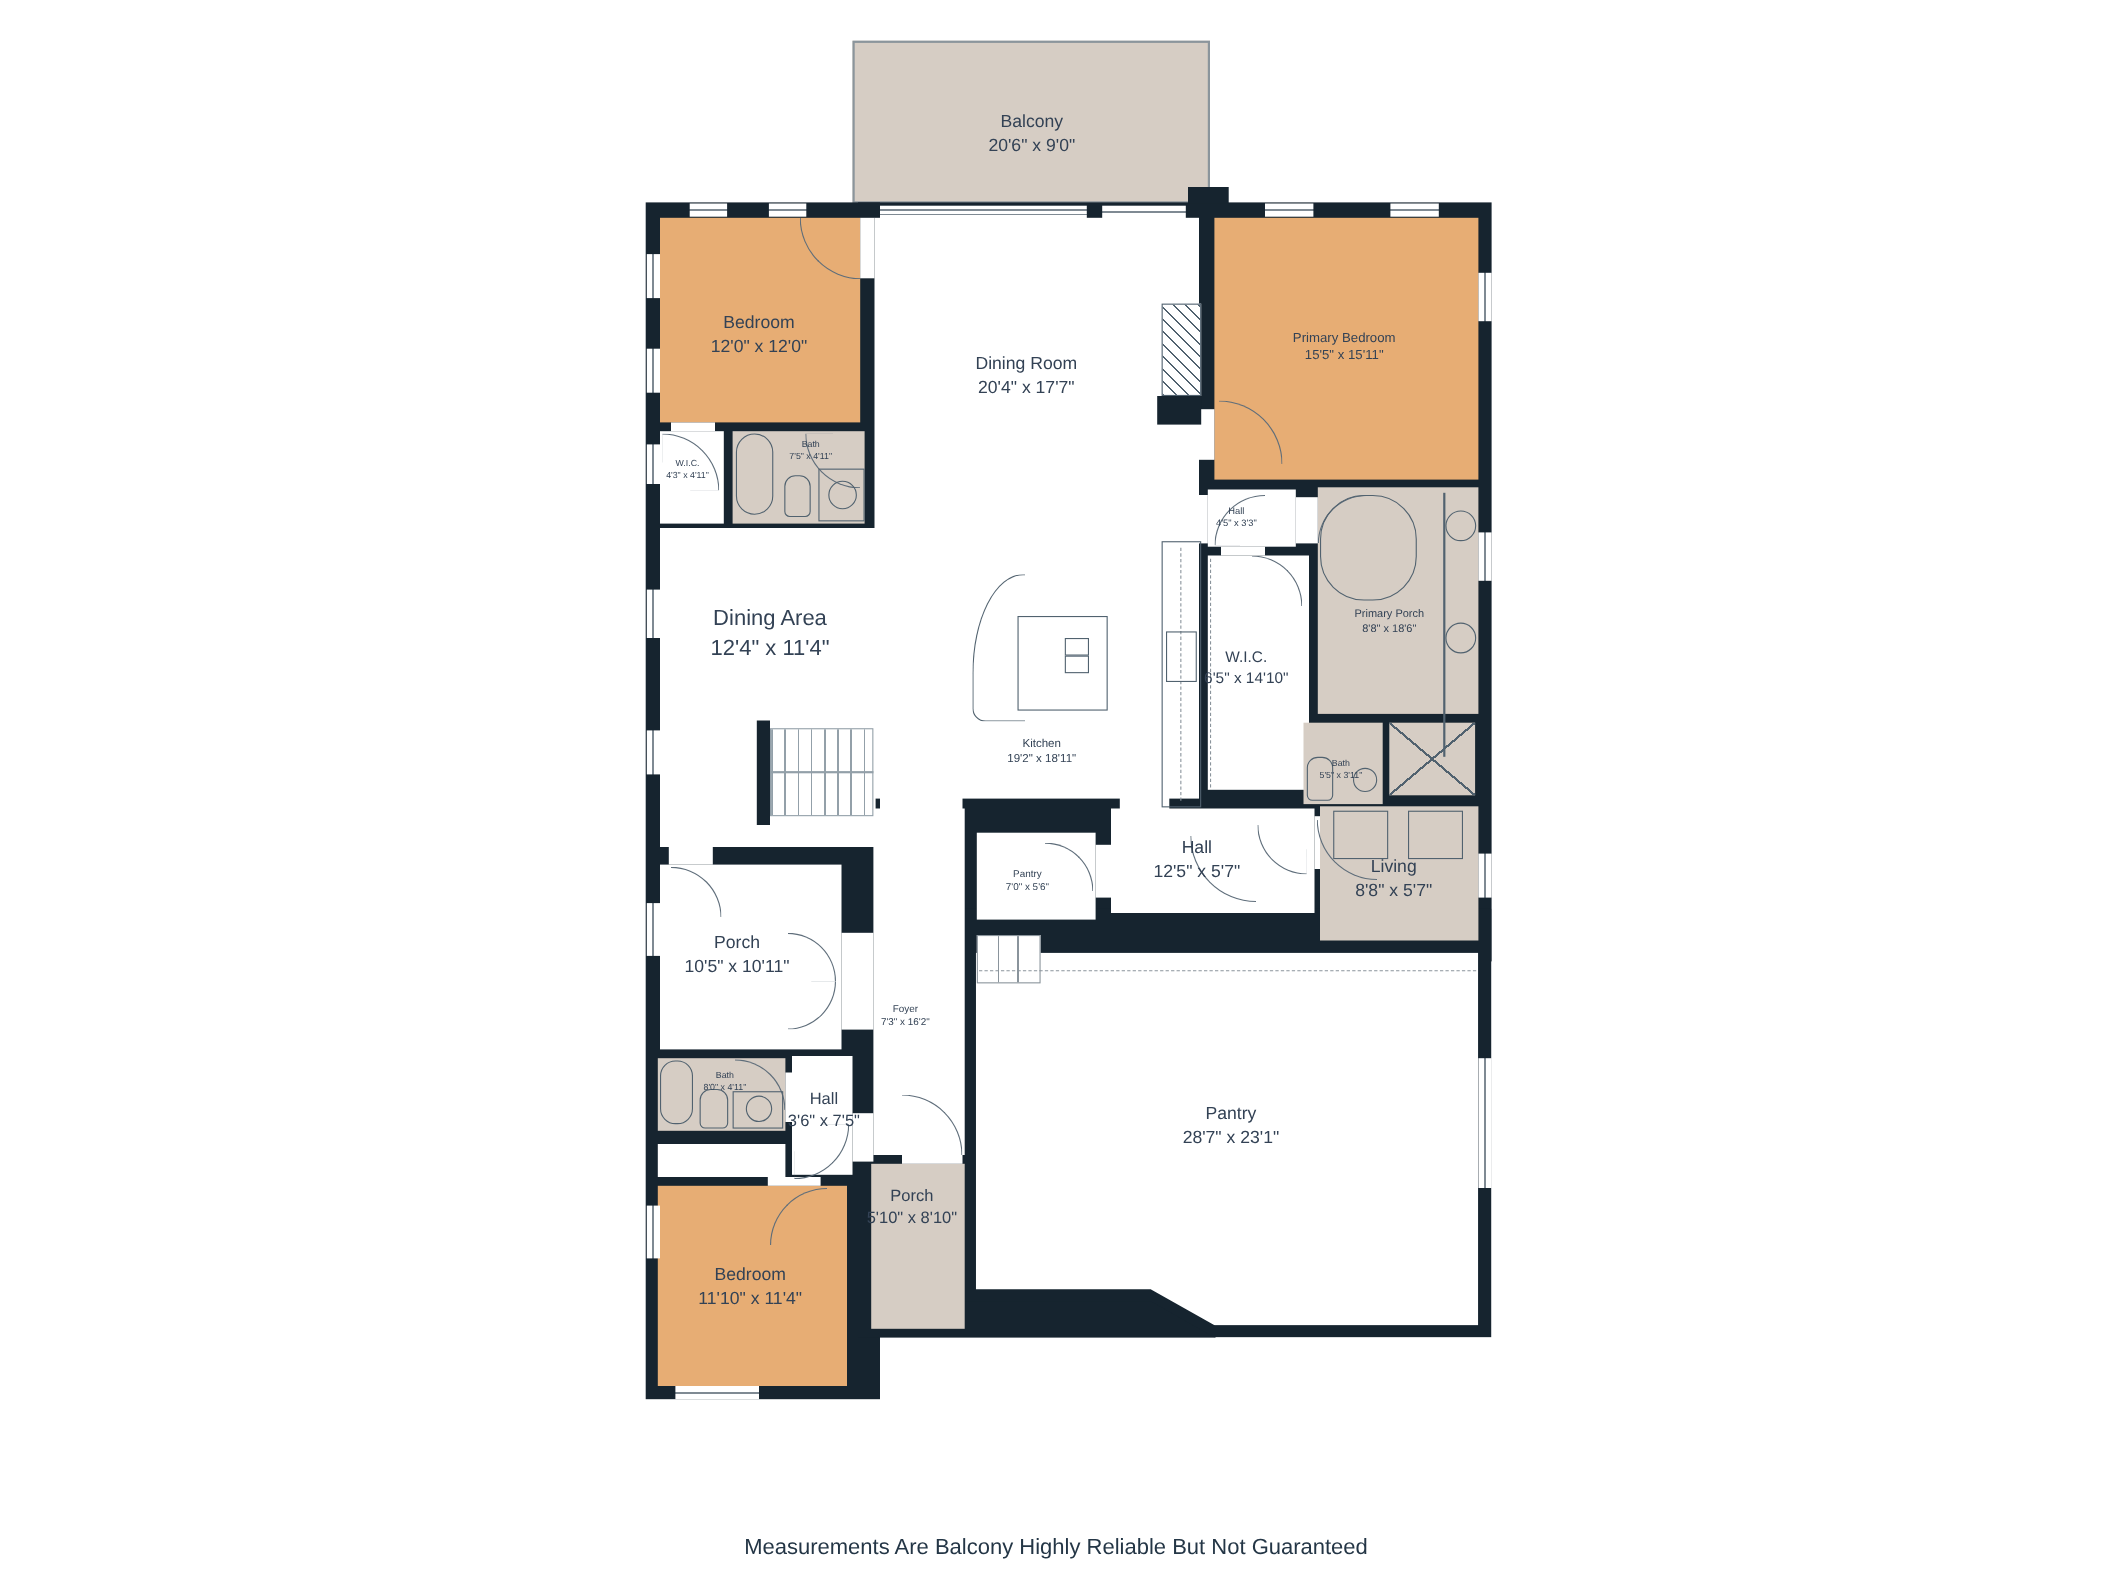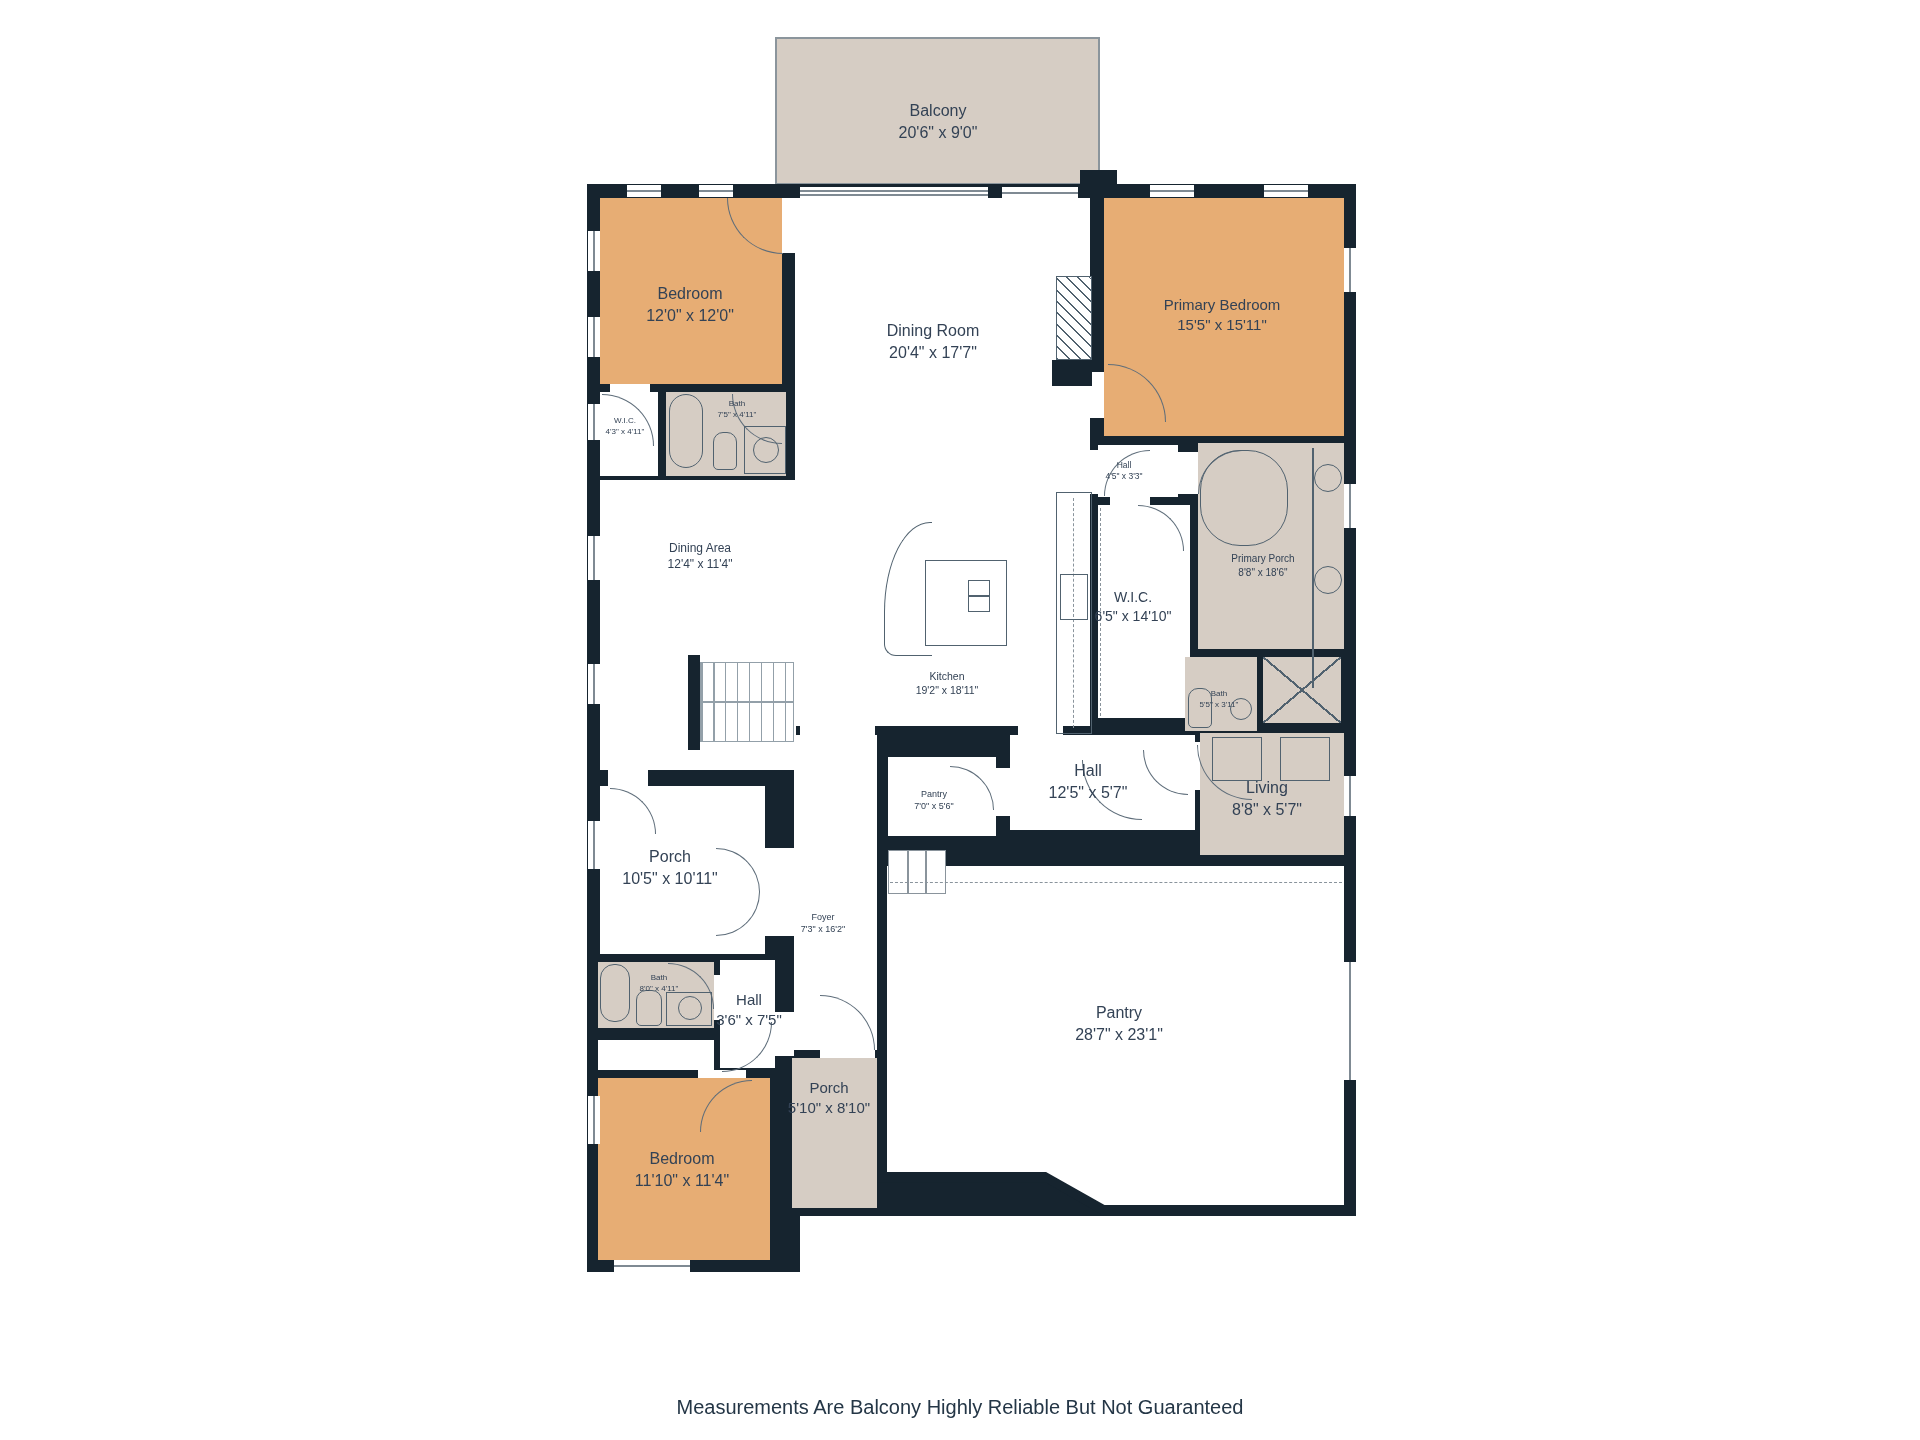--- a/index.html
+++ b/index.html
@@ -171,37 +171,37 @@
   <div class="dashv" style="left:1100px;top:508px;height:208px"></div>
 
   <div class="lbl" style="left:938px;top:122px;font-size:16px">
     <span class="nm">Balcony</span>
     <span class="dm">20'6" x 9'0"</span>
   </div>
   <div class="lbl" style="left:690px;top:305px;font-size:16px">
     <span class="nm">Bedroom</span>
     <span class="dm">12'0" x 12'0"</span>
   </div>
-  <div class="lbl" style="left:1222px;top:315px;font-size:15px">
+  <div class="lbl" style="left:1222px;top:315px;font-size:12px">
     <span class="nm">Primary Bedroom</span>
     <span class="dm">15'5" x 15'11"</span>
   </div>
   <div class="lbl" style="left:933px;top:342px;font-size:16px">
     <span class="nm">Dining Room</span>
     <span class="dm">20'4" x 17'7"</span>
   </div>
   <div class="lbl" style="left:625px;top:427px;font-size:8px">
     <span class="nm">W.I.C.</span>
     <span class="dm">4'3" x 4'11"</span>
   </div>
   <div class="lbl" style="left:737px;top:410px;font-size:8px">
     <span class="nm">Bath</span>
     <span class="dm">7'5" x 4'11"</span>
   </div>
-  <div class="lbl" style="left:700px;top:556px;font-size:12px">
+  <div class="lbl" style="left:700px;top:576px;font-size:20px">
     <span class="nm">Dining Area</span>
     <span class="dm">12'4" x 11'4"</span>
   </div>
   <div class="lbl" style="left:1124px;top:471px;font-size:8.5px">
     <span class="nm">Hall</span>
     <span class="dm">4'5" x 3'3"</span>
   </div>
   <div class="lbl" style="left:1263px;top:565px;font-size:10px">
     <span class="nm">Primary Porch</span>
     <span class="dm">8'8" x 18'6"</span>

